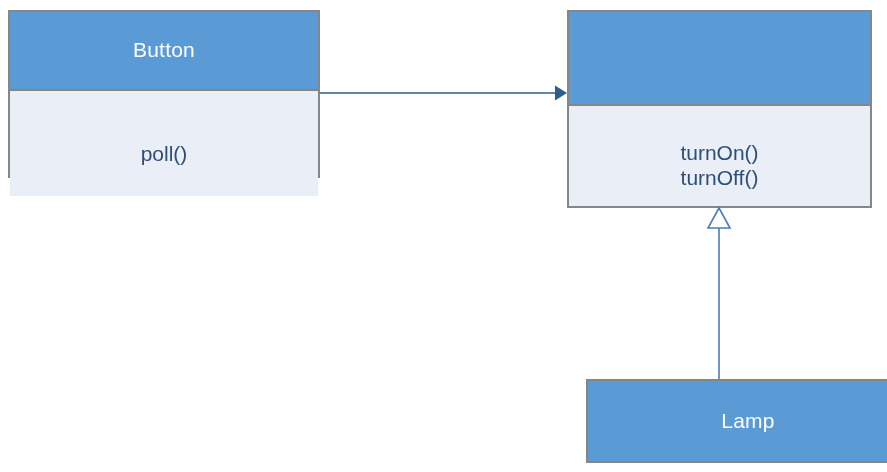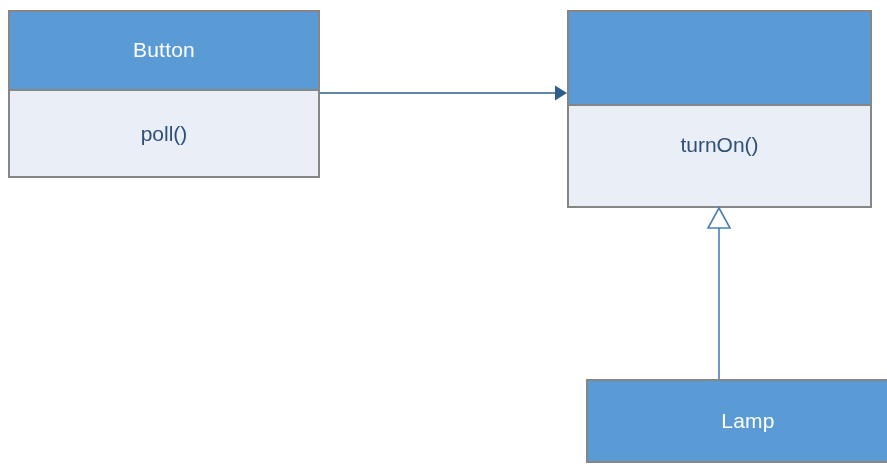--- a/index.html
+++ b/index.html
@@ -46,20 +46,21 @@
     box-sizing: border-box;
     background: #eaeef7;
     color: #2e5077;
     display: flex;
     flex-direction: column;
     align-items: center;
     justify-content: center;
     text-align: center;
     line-height: 1.2;
     font-size: 21px;
+    margin-top: 20px;
   }
   .stereotype-line,
   .name-line,
   .member-line {
     display: block;
     white-space: pre;
   }
 
   
   #class-button {
@@ -115,20 +116,21 @@
       <span class="member-line">poll()</span>
     </div>
   </div>
 
   <div class="uml-class" id="class-buttonserver">
     <div class="uml-header">
     </div>
     <div class="uml-divider"></div>
     <div class="uml-body">
       <span class="member-line">turnOn()</span>
+      <span class="member-line">turnOff()</span>
     </div>
   </div>
 
   <div class="uml-class" id="class-lamp">
     <div class="uml-header">
       <span class="name-line">Lamp</span>
     </div>
   </div>
 
   <svg id="connector-layer" width="887" height="472">

